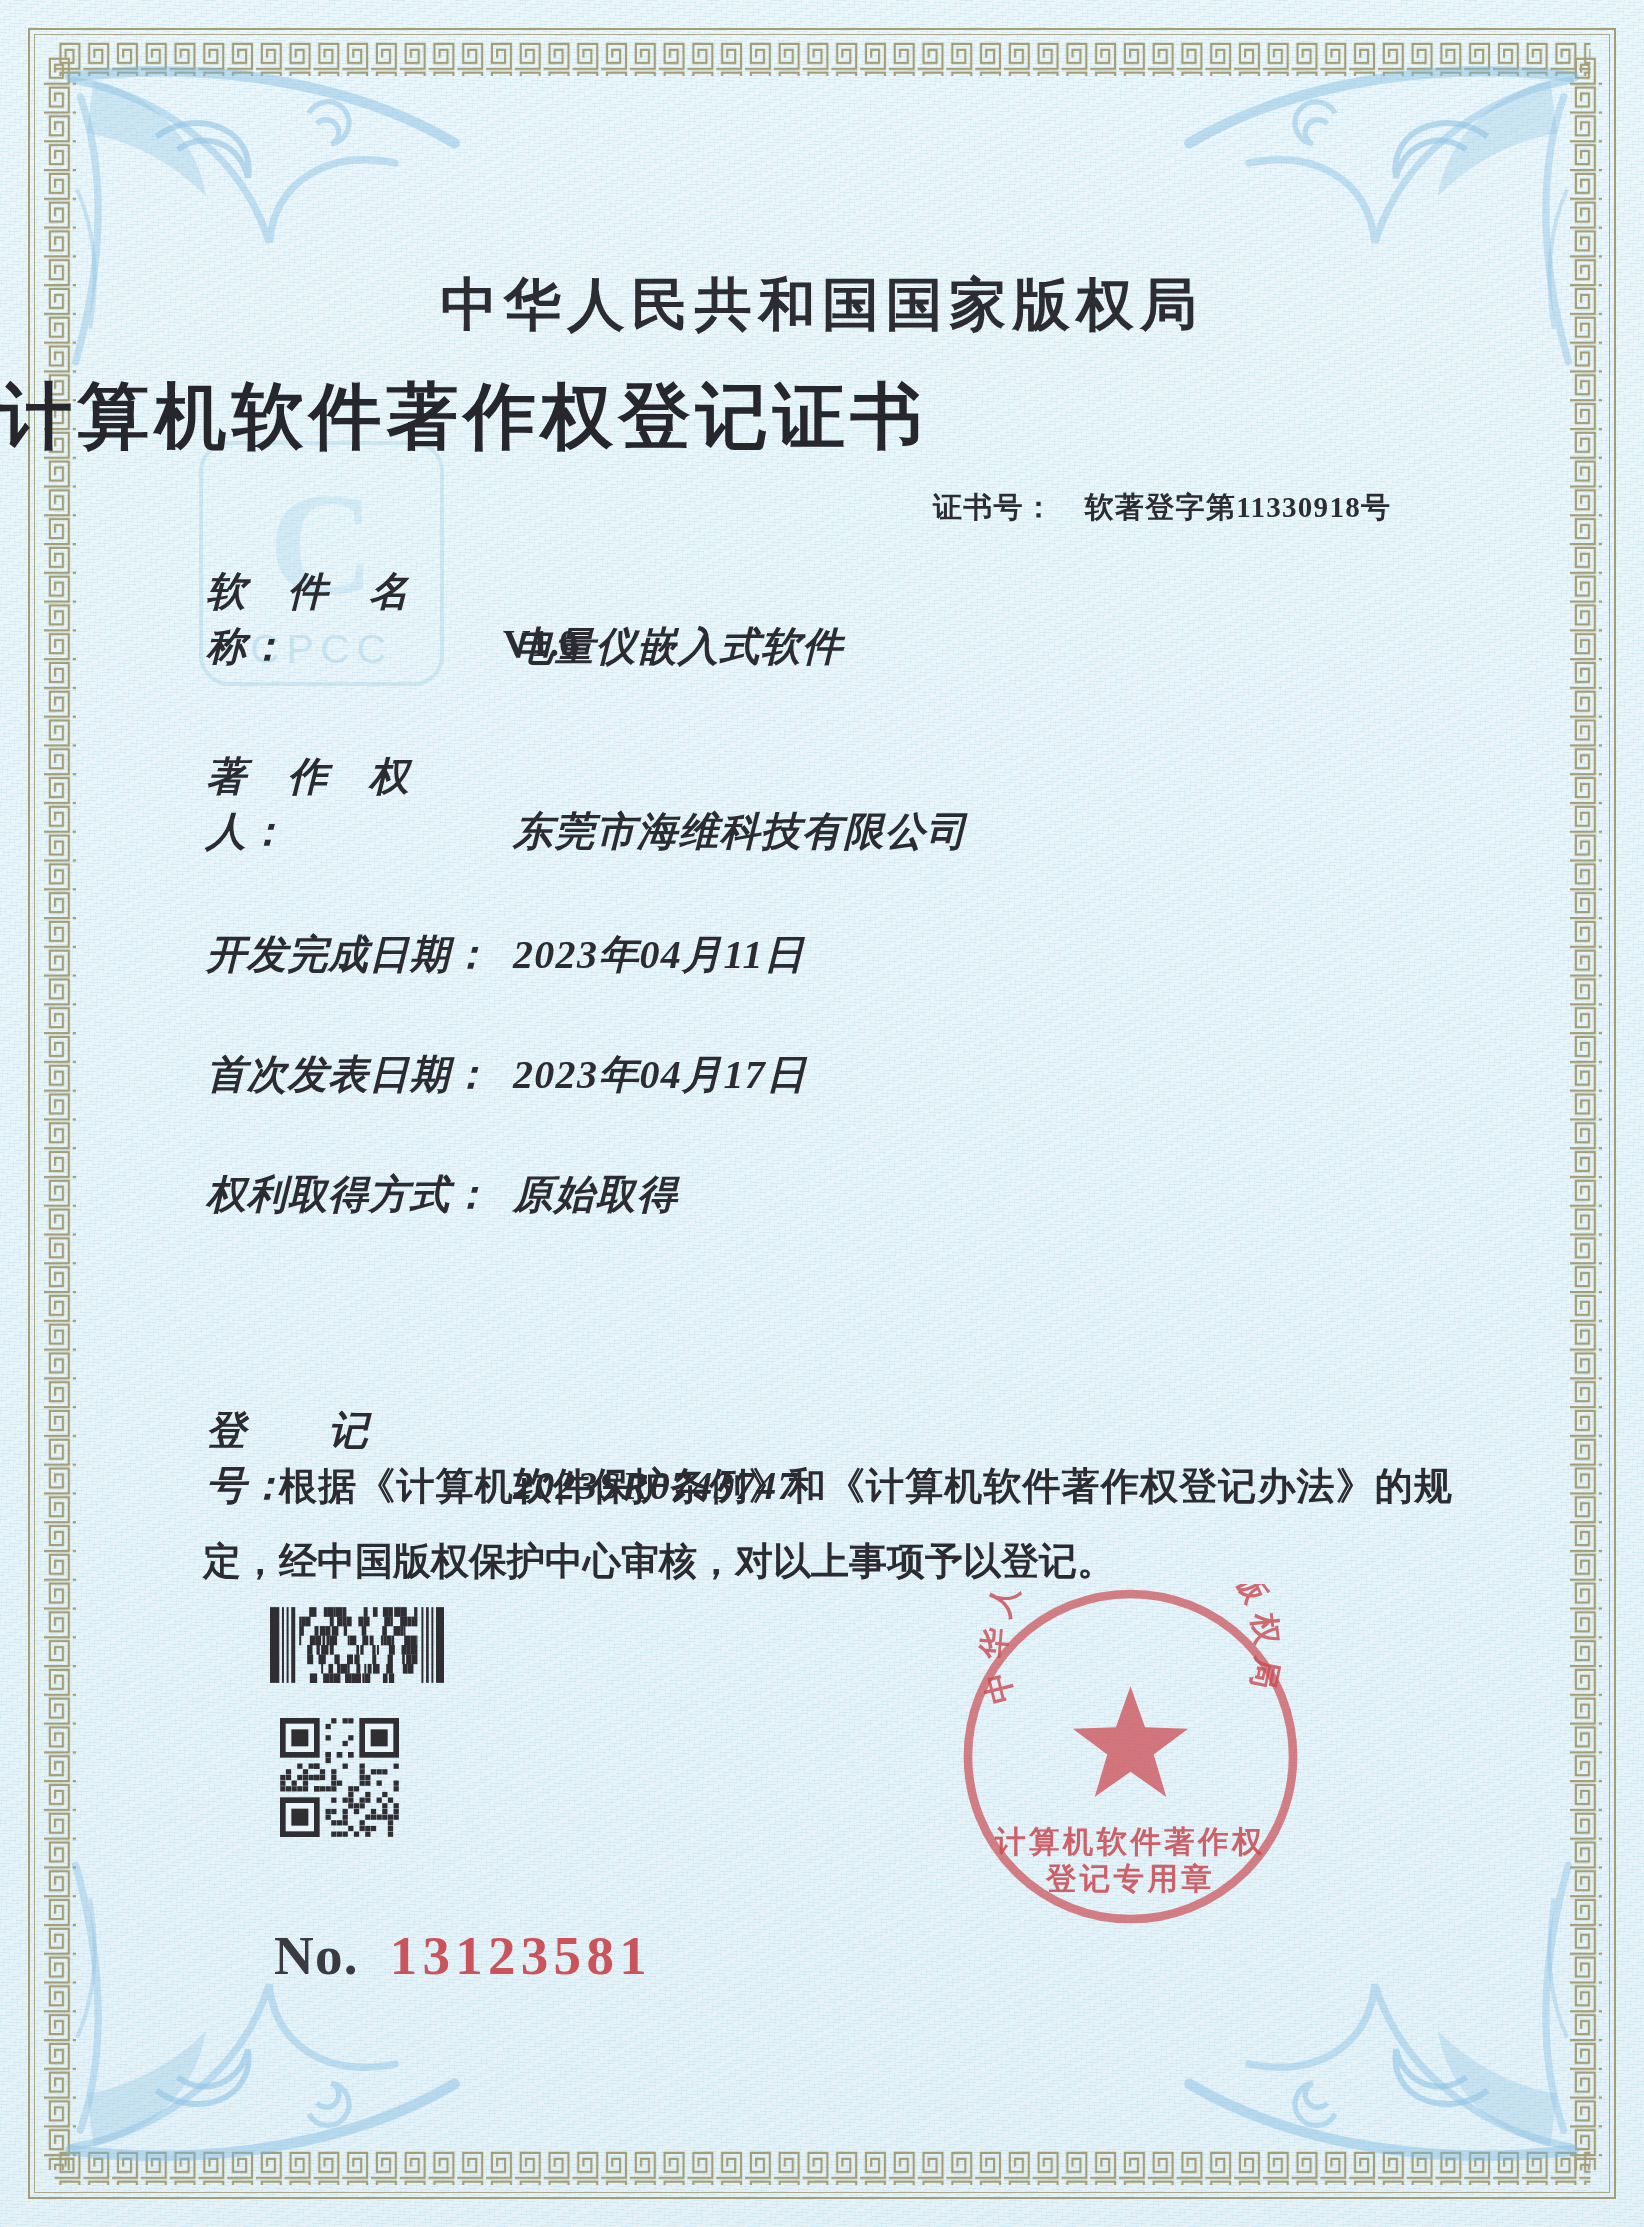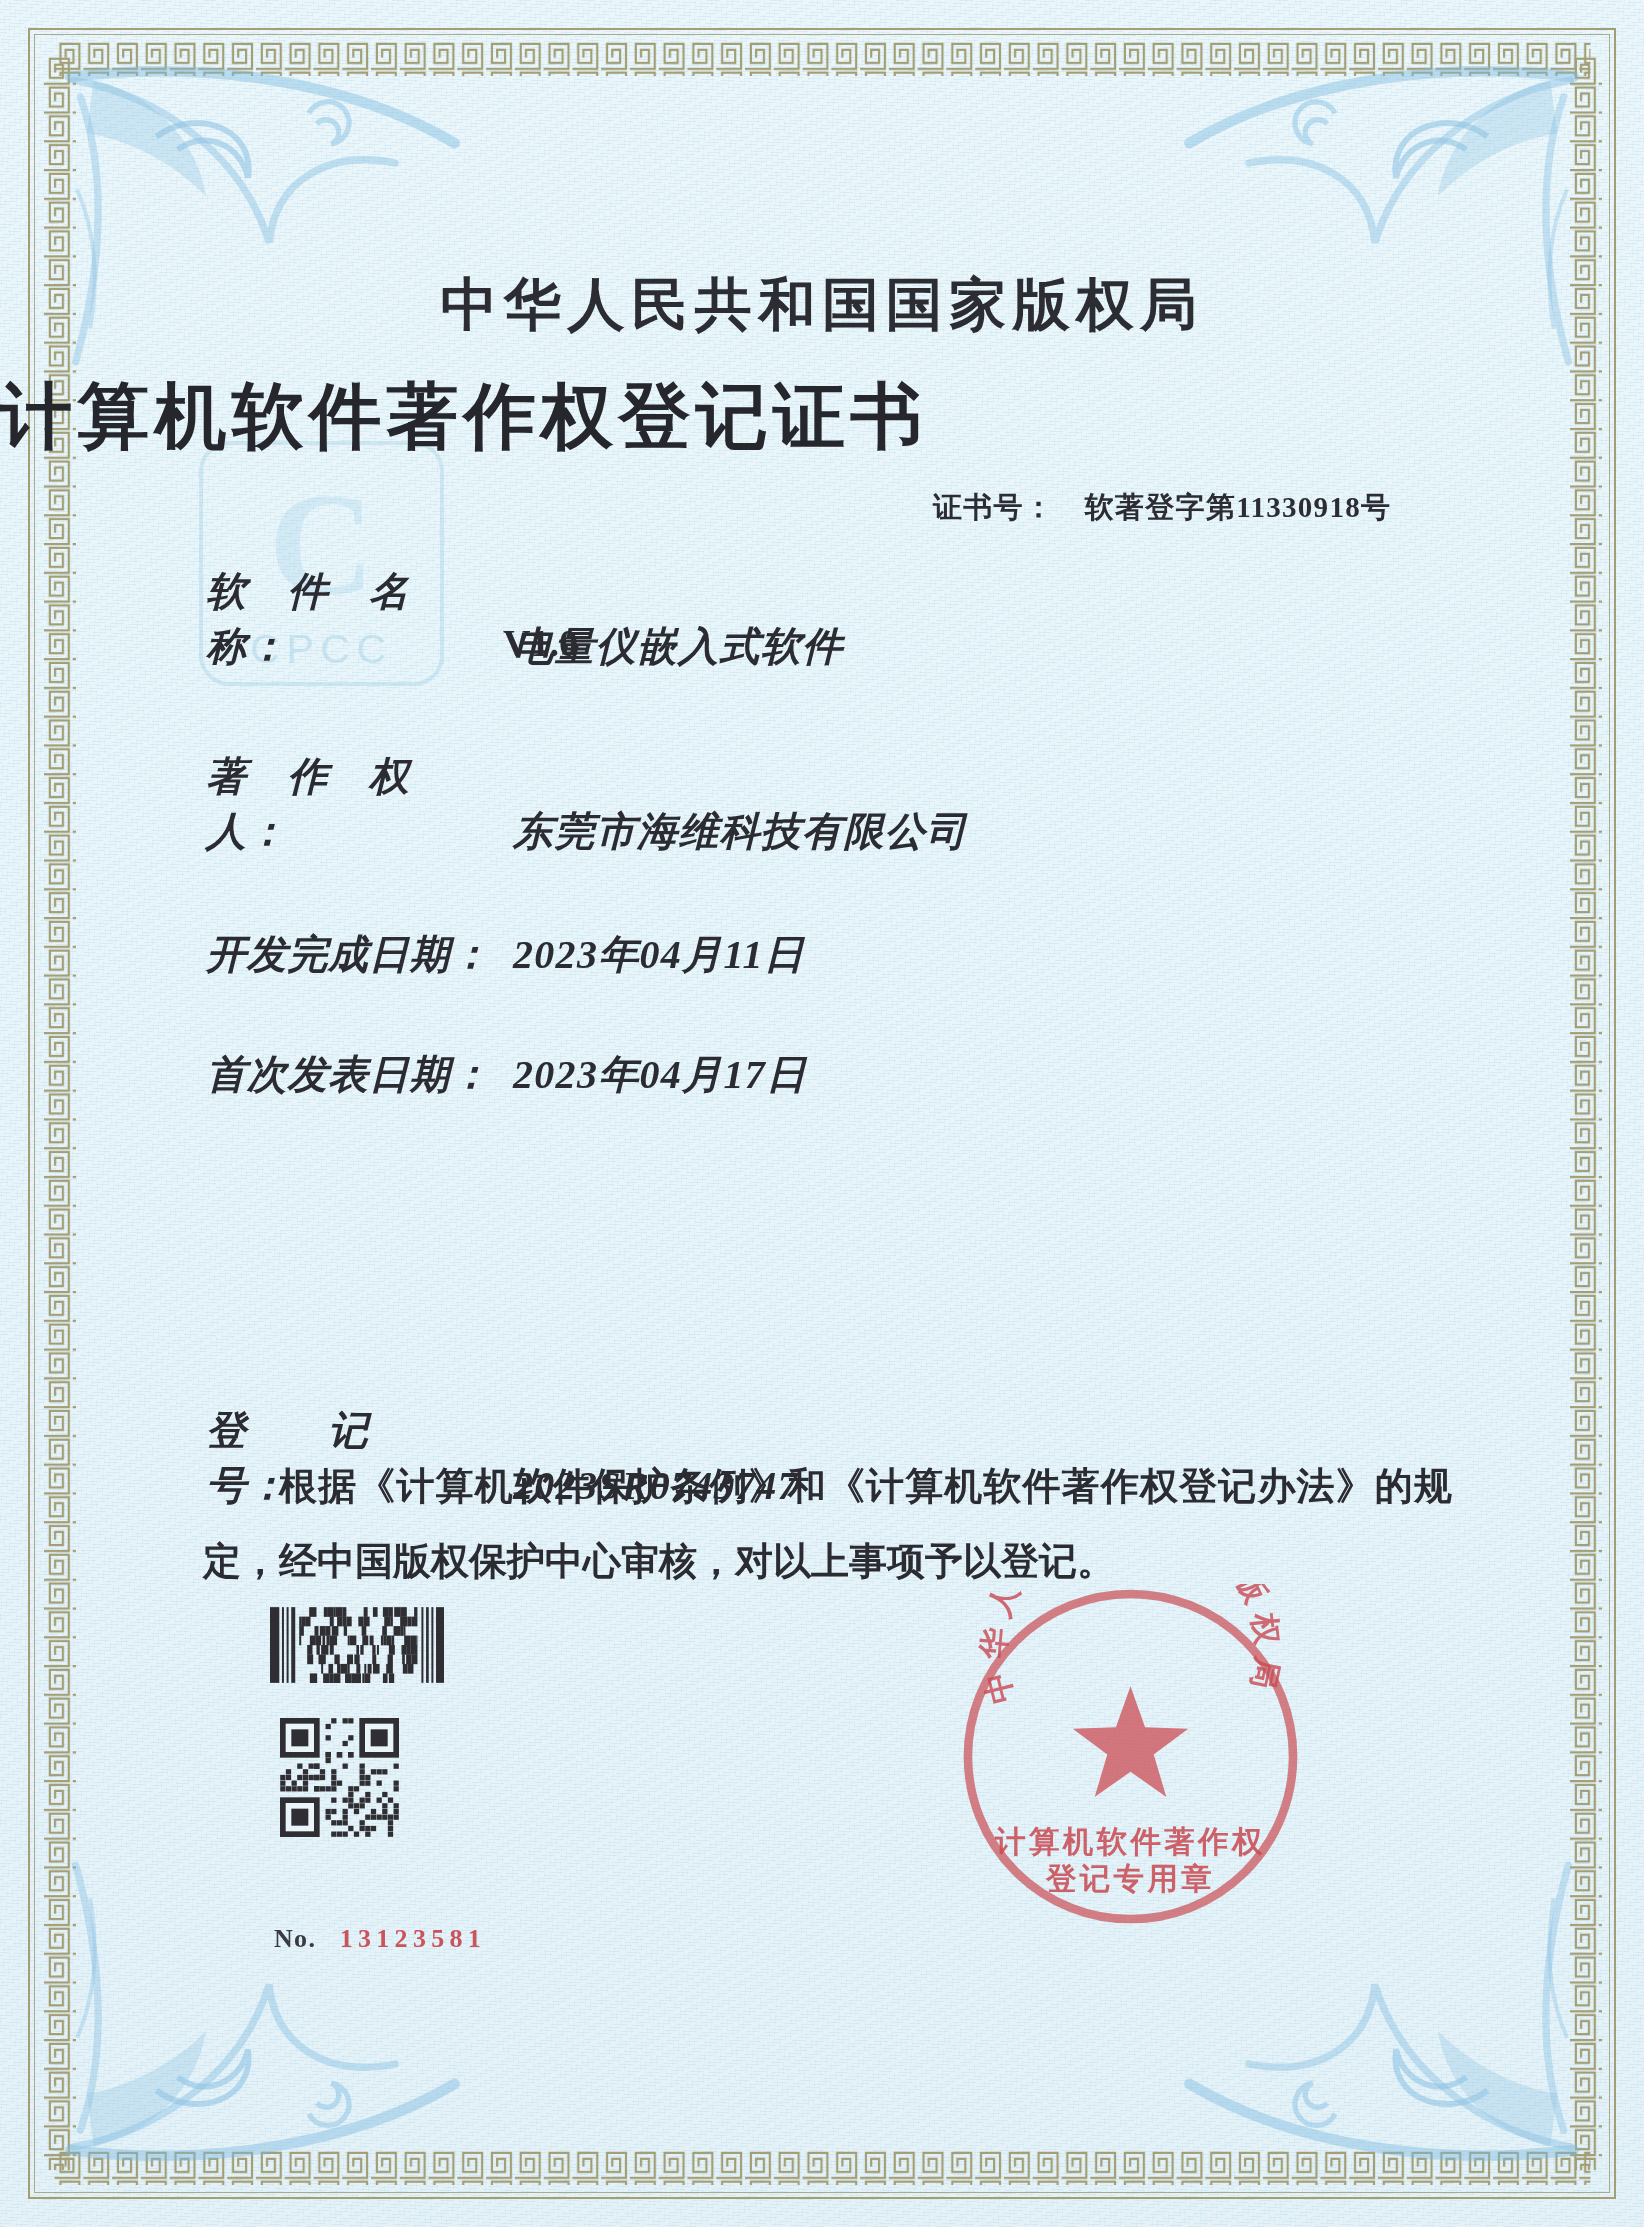--- a/index.html
+++ b/index.html
@@ -56,21 +56,21 @@
   
   .statement { position:absolute; left:203px; top:1449px; width:1249px;
     font-size:38px; font-weight:600; color:#2b2b32; line-height:75px;
     text-align:justify; text-indent:76px; }
 
   
   .barcode { position:absolute; left:270px; top:1607px; width:174px; height:76px; }
   .qrcode  { position:absolute; left:280px; top:1718px; width:119px; height:119px; }
 
   
-  .no-line { position:absolute; left:274px; top:1924px; font-size:26px; }
+  .no-line { position:absolute; left:274px; top:1924px; font-size:55px; }
   .no-line .no-lab { color:#3a3a42; font-weight:600; letter-spacing:1.3px; }
   .no-line .no-val { color:#c9545b; font-weight:600; letter-spacing:5.3px; margin-left:17px; }
   .issue-date { position:absolute; left:992px; top:1933px; font-size:40px; font-weight:700;
     letter-spacing:2px; color:#2b2b32; z-index:5; }
 
   
   .seal { position:absolute; left:958px; top:1584px; width:345px; height:345px; z-index:4; }
   .seal text { font-family:"Liberation Serif","DejaVu Serif",serif; font-weight:700; }
   .seal .arc-text { font-size:47px; letter-spacing:15px; fill:rgba(201,76,84,.82); }
   .seal .seal-line { font-size:46px; letter-spacing:5px; fill:rgba(201,76,84,.88); }
@@ -178,20 +178,24 @@
   <div class="row" style="top:927px">
     <span class="lab">开发完成日期：</span>
     <span class="val">2023年04月11日</span>
   </div>
 
   <div class="row" style="top:1047px">
     <span class="lab">首次发表日期：</span>
     <span class="val">2023年04月17日</span>
   </div>
 
+  <div class="row" style="top:1167px">
+    <span class="lab">权利取得方式：</span>
+    <span class="val">原始取得</span>
+  </div>
 
 
   <div class="row" style="top:1403px">
     <span class="lab">登　　记　　号：</span>
     <span class="val">2023SR0743747</span>
   </div>
 
   <div class="statement">根据《计算机软件保护条例》和《计算机软件著作权登记办法》的规定，经中国版权保护中心审核，对以上事项予以登记。</div>
 
   <svg id="bc" class="barcode" viewBox="0 0 262 114" xmlns="http://www.w3.org/2000/svg">

